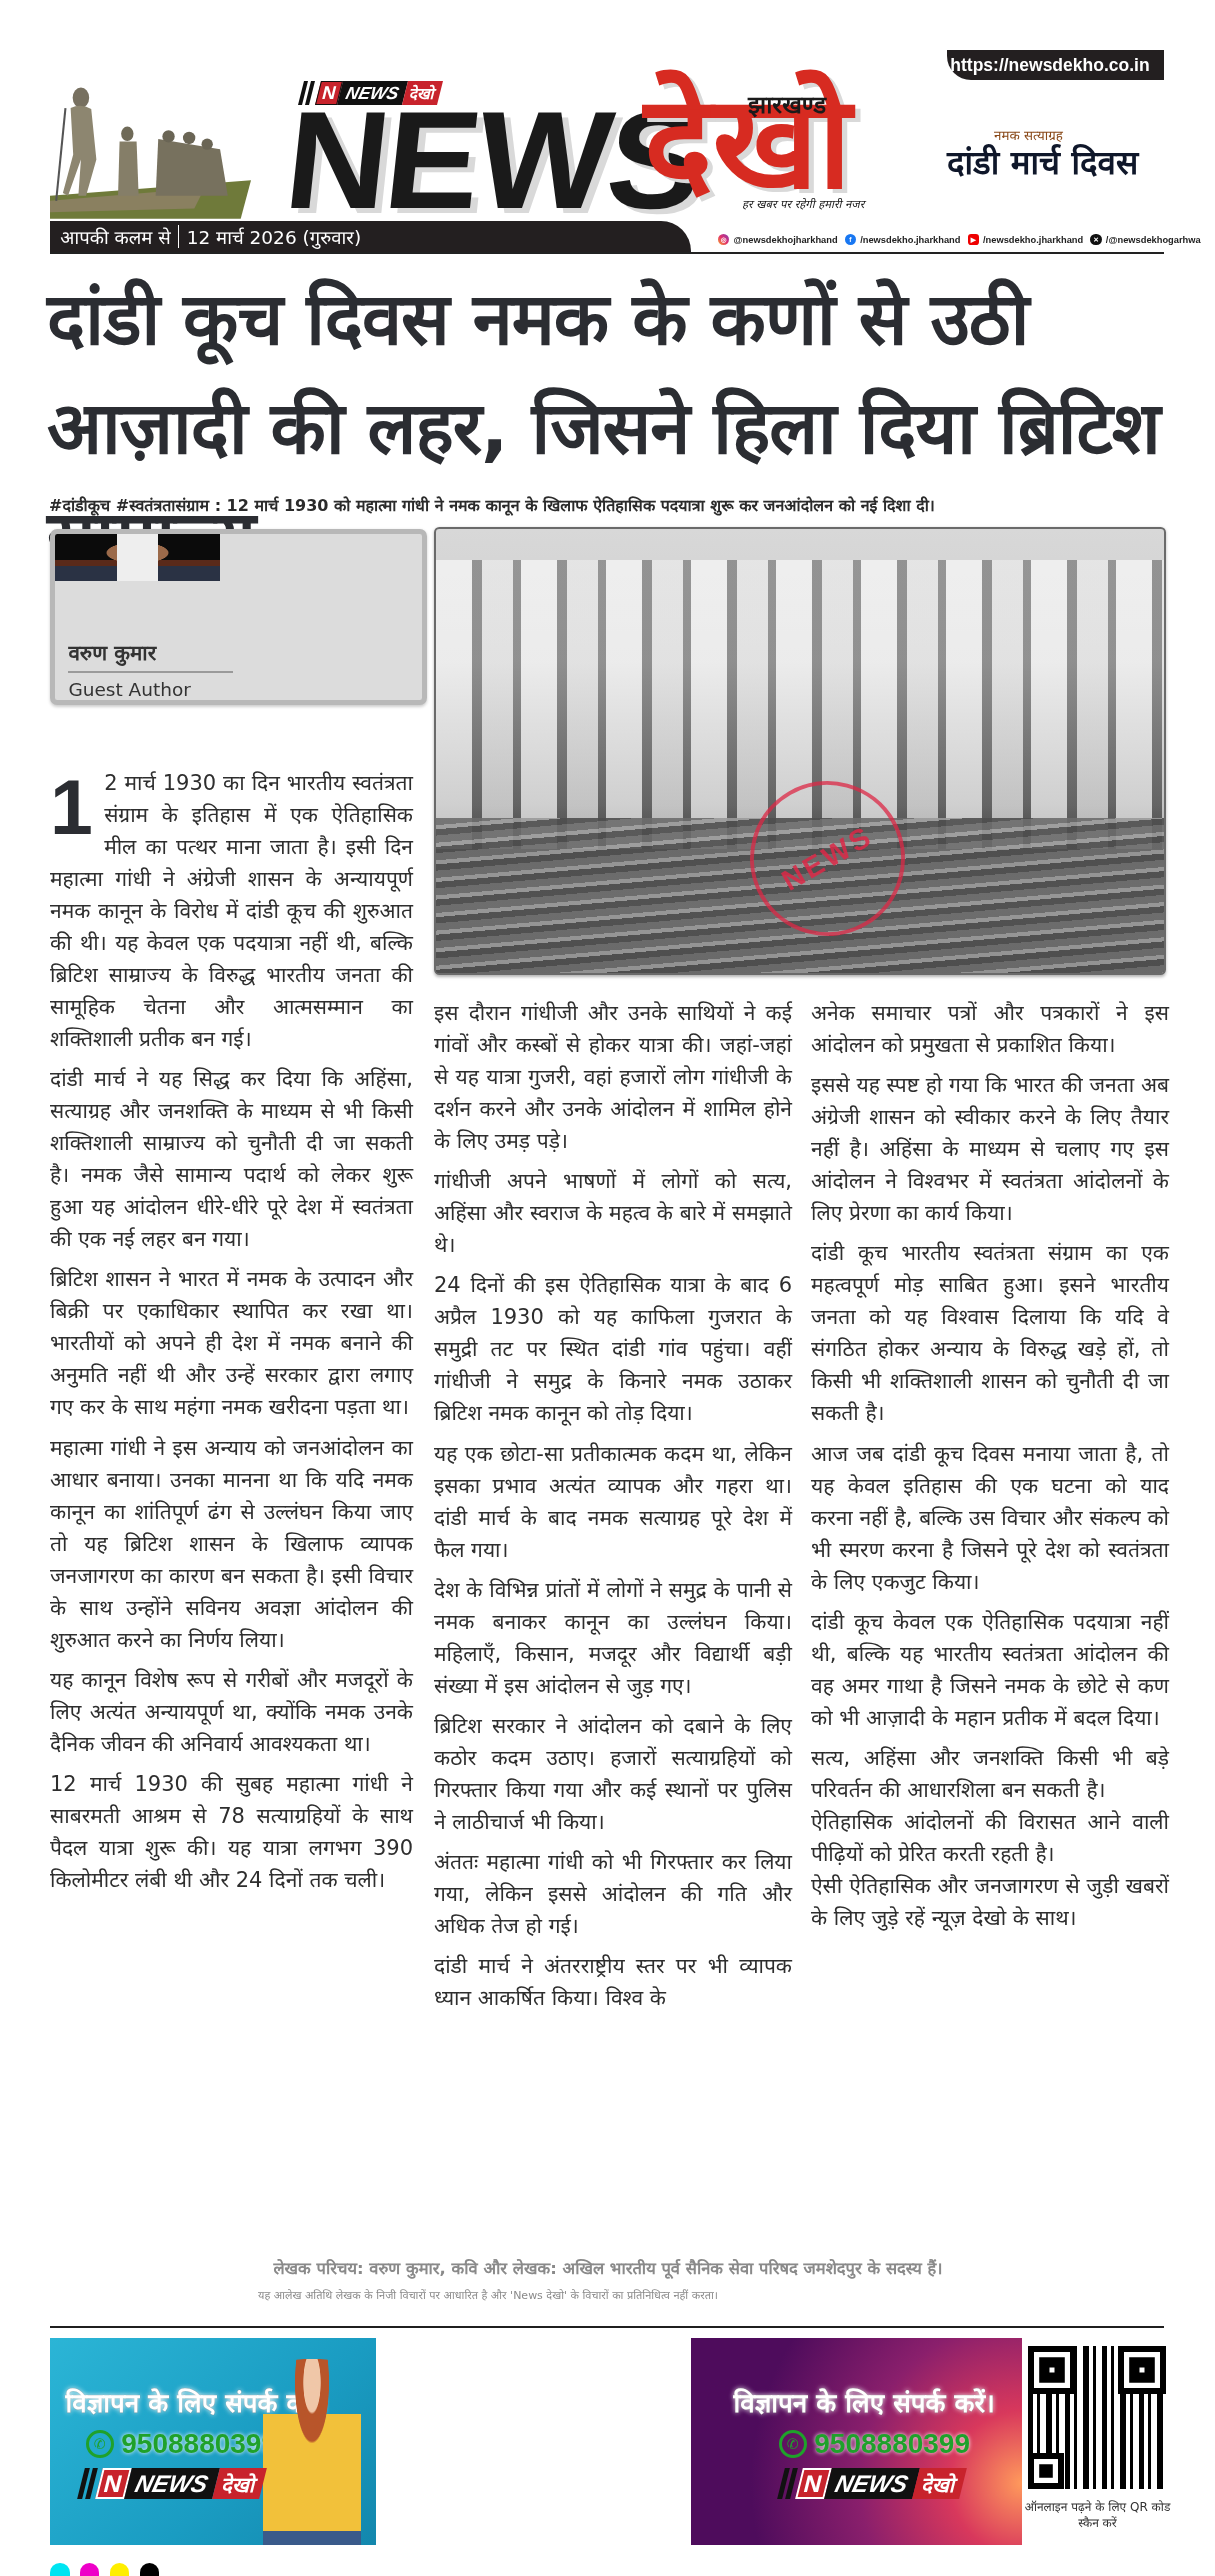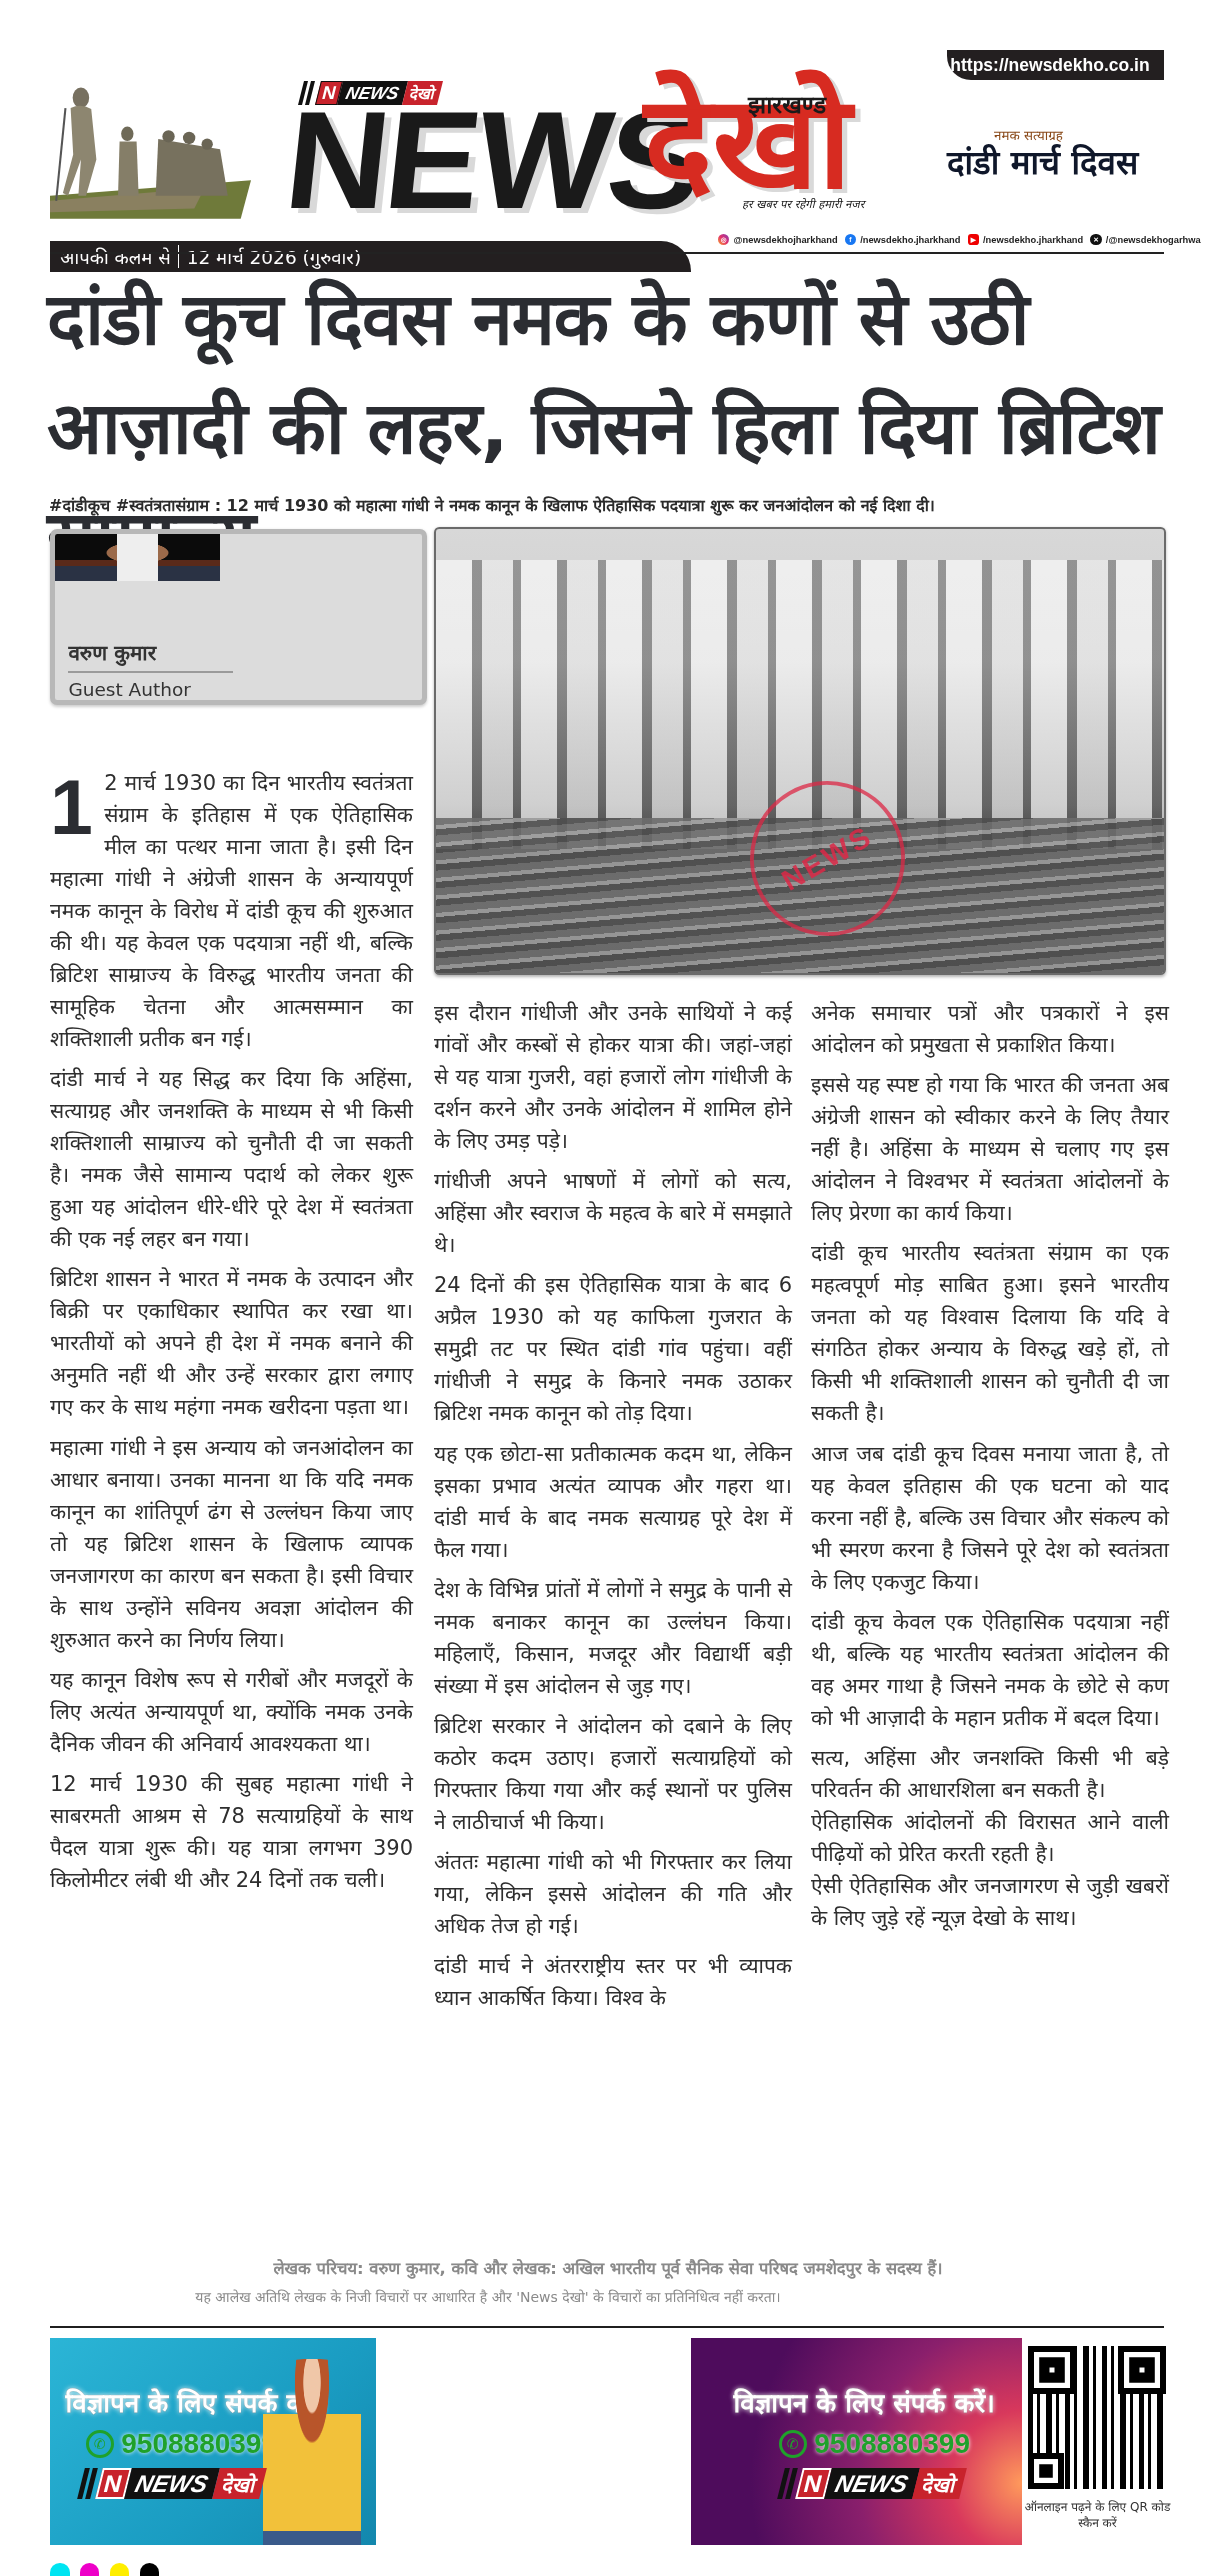--- a/index.html
+++ b/index.html
@@ -49,21 +49,21 @@
     position: absolute; left: 994px; top: 126px; font-size: 13.4px; color: #8a4a1a; font-family: "DejaVu Sans", sans-serif;
   }
   .event-title {
     position: absolute; left: 947px; top: 139px; font-size: 33px; font-weight: bold; color: #0f172a;
     font-family: "DejaVu Sans", sans-serif;
   }
   .dateline {
     position: absolute; left: 50px; top: 221px; width: 641px; height: 31px; background: #231f20;
     border-top-right-radius: 30px;
     color: #fff; font-family: "DejaVu Sans", sans-serif; font-size: 18.5px;
-    display: flex; align-items: center; padding-left: 10.3px; gap: 7.2px; margin-top: 20px;
+    display: flex; align-items: center; padding-left: 10.3px; gap: 7.2px;
   }
   .dateline .sep { width: 1.5px; height: 23px; background: #fff; }
   .socials {
     position: absolute; left: 715px; top: 234px; display: flex; align-items: center; gap: 4.1px;
     font-family: "Liberation Sans", sans-serif; font-weight: bold; font-size: 9.3px; color: #222;
   }
   .socials .s-icon { width: 11.3px; height: 11.3px; border-radius: 50%; display: inline-flex; align-items:center; justify-content:center; color:#fff; font-size: 6.7px; margin-left: 3.1px; }
   .ig { background: linear-gradient(45deg,#f9a12e,#e1306c,#833ab4); }
   .fb { background: #1877f2; }
   .yt { background: #e00; border-radius: 3.1px !important; }
@@ -141,21 +141,21 @@
     color: #2b2d32; margin: 9.3px 11.3px 0 0;
   }
 
   
   .bio {
     position: absolute; left: 0; top: 2256px; width: 1216px; text-align: center;
     font-family: "DejaVu Sans", sans-serif; font-weight: bold; font-size: 16.5px; color: #8a8a8a;
   }
   .disclaimer {
     position: absolute; left: 0; top: 2287px; width: 976px; text-align: center;
-    font-family: "DejaVu Sans", sans-serif; font-size: 14px; color: #8a8a8a;
+    font-family: "DejaVu Sans", sans-serif; font-size: 11px; color: #8a8a8a;
   }
   .foot-rule { position: absolute; left: 50px; top: 2326px; width: 1114px; height: 2.1px; background: #1f1f1f; }
 
   .ad {
     position: absolute; overflow: hidden; display: flex; flex-direction: column; justify-content: center;
   }
   .ad-1 { left: 50px; top: 2338px; width: 326px; height: 207px;
     background: linear-gradient(135deg,#2bb5d6 0%, #1a9cc2 60%, #1387ad 100%); padding-left: 15.5px; }
   .ad-2 { left: 691px; top: 2338px; width: 331px; height: 207px;
     background: radial-gradient(circle at 100% 70%, #ff9a5c 0%, #d8385c 20%, #8a1f6c 45%, #4e0c5c 75%); padding-left: 15.5px; align-items: center; }

